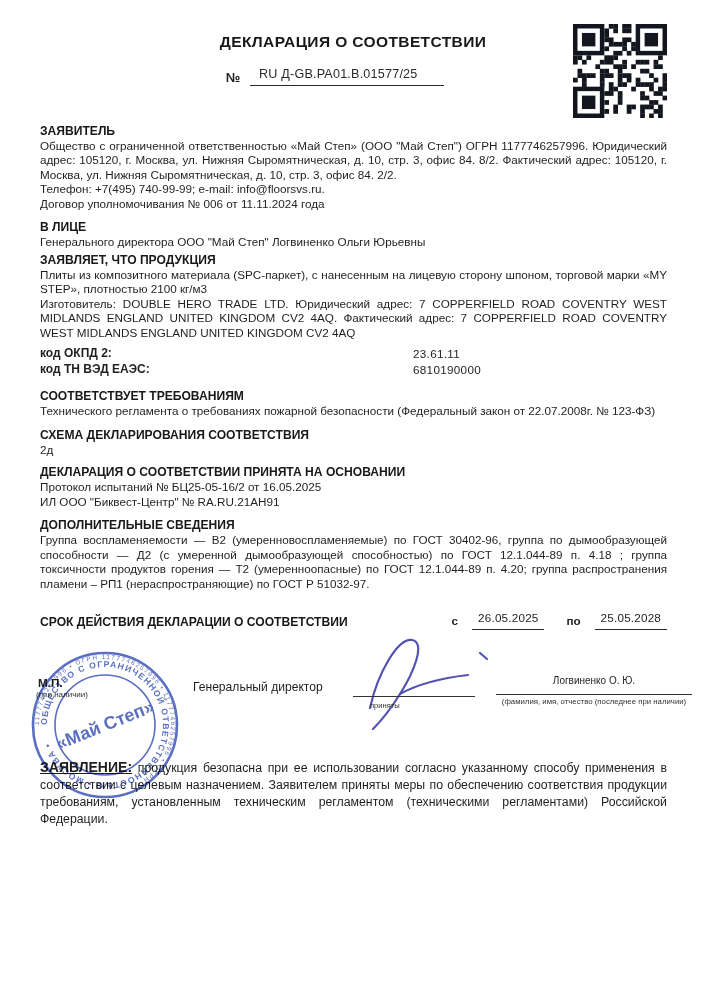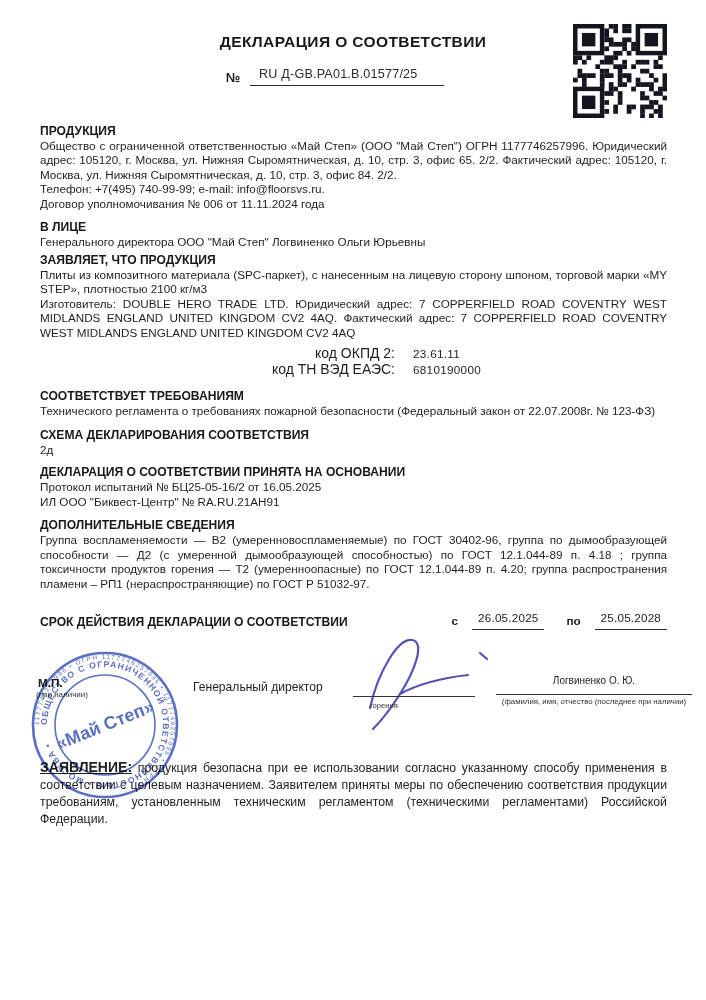--- a/index.html
+++ b/index.html
@@ -29,21 +29,21 @@
   }
   .qr{position:absolute;left:573px;top:24px;width:94px;height:94px;}
   .h{font-weight:bold;font-size:12.1px;line-height:15px;color:#181818;}
   .p{text-align:justify;}
   .line{text-align:left;}
   .mt-applicant{margin-top:38px;}
   .mt-inperson{margin-top:9px;}
   .mt-declares{margin-top:3px;}
   .codes{margin-top:6px;}
   .code-row{display:flex;line-height:15.5px;}
-  .code-label{flex:0 0 355px;text-align:right;font-weight:normal;font-size:14px;}
+  .code-label{flex:0 0 355px;text-align:left;font-weight:bold;font-size:12px;}
   .code-value{margin-left:18px;letter-spacing:.3px;}
   .mt-complies{margin-top:12px;}
   .mt-scheme{margin-top:9px;}
   .mt-basis{margin-top:8px;}
   .mt-additional{margin-top:9px;}
   .validity{margin-top:18px;display:flex;align-items:flex-end;line-height:18px;}
   .validity .h{white-space:nowrap;}
   .v-prep{font-weight:bold;margin-left:104px;}
   .v-prep2{font-weight:bold;margin-left:22px;}
   .v-date{
@@ -205,22 +205,22 @@
 
   <div class="title">ДЕКЛАРАЦИЯ О СООТВЕТСТВИИ</div>
 
   <div class="numline">
     <span class="num-label">№</span>
     <span class="num-value">RU Д-GB.PA01.B.01577/25</span>
   </div>
 
   <div class="content">
 
-    <div class="h mt-applicant">ПРОДУКЦИЯ</div>
-    <div class="p">Общество с ограниченной ответственностью «Май Степ» (ООО "Май Степ") ОГРН 1177746257996. Юридический адрес: 105120, г. Москва, ул. Нижняя Сыромятническая, д. 10, стр. 3, офис 65. 2/2. Фактический адрес: 105120, г. Москва, ул. Нижняя Сыромятническая, д. 10, стр. 3, офис 84. 2/2.</div>
+    <div class="h mt-applicant">ЗАЯВИТЕЛЬ</div>
+    <div class="p">Общество с ограниченной ответственностью «Май Степ» (ООО "Май Степ") ОГРН 1177746257996. Юридический адрес: 105120, г. Москва, ул. Нижняя Сыромятническая, д. 10, стр. 3, офис 84. 8/2. Фактический адрес: 105120, г. Москва, ул. Нижняя Сыромятническая, д. 10, стр. 3, офис 84. 2/2.</div>
     <div class="line">Телефон: +7(495) 740-99-99; e-mail: info@floorsvs.ru.</div>
     <div class="line">Договор уполномочивания № 006 от 11.11.2024 года</div>
 
     <div class="h mt-inperson">В ЛИЦЕ</div>
     <div class="line">Генерального директора ООО "Май Степ" Логвиненко Ольги Юрьевны</div>
 
     <div class="h mt-declares">ЗАЯВЛЯЕТ, ЧТО ПРОДУКЦИЯ</div>
     <div class="p">Плиты из композитного материала (SPC-паркет), с нанесенным на лицевую сторону шпоном, торговой марки «MY STEP»,  плотностью 2100 кг/м3</div>
     <div class="p">Изготовитель: DOUBLE HERO TRADE LTD. Юридический адрес: 7 COPPERFIELD ROAD COVENTRY WEST MIDLANDS ENGLAND UNITED KINGDOM CV2 4AQ. Фактический адрес: 7 COPPERFIELD ROAD COVENTRY WEST MIDLANDS ENGLAND UNITED KINGDOM CV2 4AQ</div>
 
@@ -262,21 +262,21 @@
       <span class="position">Генеральный директор</span>
 
       <svg class="sig-svg" viewBox="0 0 180 110" xmlns="http://www.w3.org/2000/svg">
         <g fill="none" stroke="#4040a8" stroke-width="2.2" stroke-linecap="round" opacity="0.9">
           <path d="M30 88 C38 52 58 18 72 20 C86 22 74 52 60 74 C50 90 40 102 33 109"></path>
           <path d="M60 74 C78 64 102 58 128 55"></path>
           <path d="M140 33 l7 6"></path>
         </g>
       </svg>
       <div class="sig-line"></div>
-      <span class="sig-caption">горения</span>
+      <span class="sig-caption">приняты</span>
 
       <div class="name">Логвиненко О. Ю.</div>
       <div class="name-line"></div>
       <div class="name-caption">(фамилия, имя, отчество (последнее при наличии)</div>
     </div>
 
     <div class="statement">
       <b>ЗАЯВЛЕНИЕ:</b>
       <span>продукция безопасна при ее использовании согласно указанному способу применения в соответствии с целевым назначением. Заявителем приняты меры по обеспечению соответствия продукции требованиям, установленным техническим регламентом (техническими регламентами) Российской Федерации.</span>
     </div>

